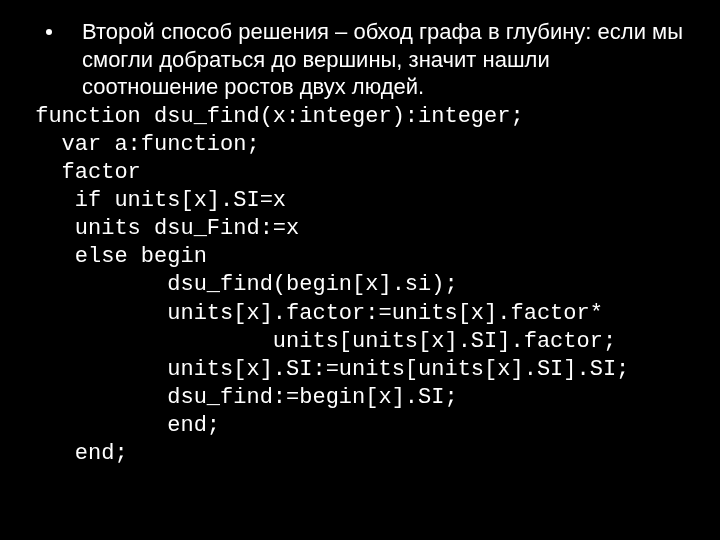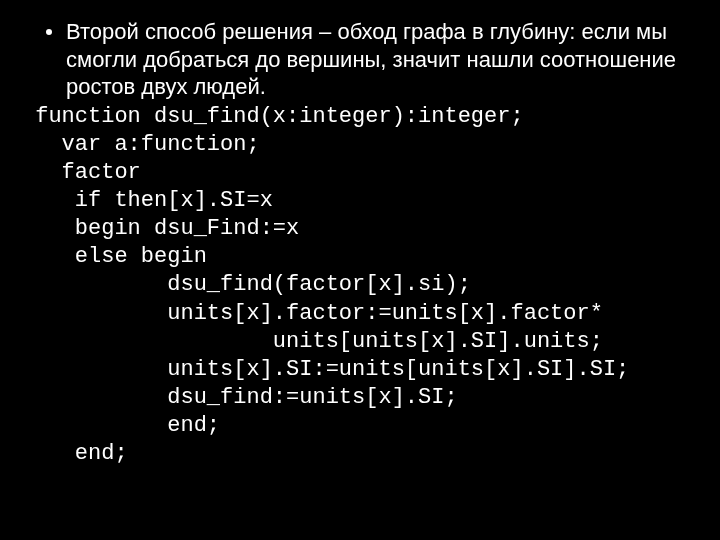--- a/index.html
+++ b/index.html
@@ -15,20 +15,21 @@
   .slide {
     box-sizing: border-box;
     padding: 18px 28px 18px 28px;
     width: 720px;
     height: 540px;
   }
   .bullet-row {
     display: flex;
     align-items: flex-start;
     margin-left: 18px;
+    gap: 16px;
   }
   .bullet-dot {
     width: 6px;
     height: 6px;
     border-radius: 50%;
     background: #fff;
     margin-top: 11px;
     margin-right: 14px;
     flex: 0 0 auto;
   }
@@ -52,24 +53,24 @@
 <div class="slide">
 
   <div class="bullet-row">
     <div class="bullet-dot"></div>
     <div class="bullet-text">Второй способ решения – обход графа в глубину: если мы смогли добраться до вершины, значит нашли соотношение ростов двух людей.</div>
   </div>
 
   <div class="code-block"><span> function dsu_find(x:integer):integer;</span>
 <span>   var a:function;</span>
 <span>   factor</span>
-<span>    if then[x].SI=x</span>
-<span>    begin dsu_Find:=x</span>
+<span>    if units[x].SI=x</span>
+<span>    units dsu_Find:=x</span>
 <span>    else begin</span>
-<span>           dsu_find(factor[x].si);</span>
+<span>           dsu_find(begin[x].si);</span>
 <span>           units[x].factor:=units[x].factor*</span>
-<span>                   units[units[x].SI].units;</span>
+<span>                   units[units[x].SI].factor;</span>
 <span>           units[x].SI:=units[units[x].SI].SI;</span>
-<span>           dsu_find:=units[x].SI;</span>
+<span>           dsu_find:=begin[x].SI;</span>
 <span>           end;</span>
 <span>    end;</span></div>
 
 </div>
 
 </body></html>

